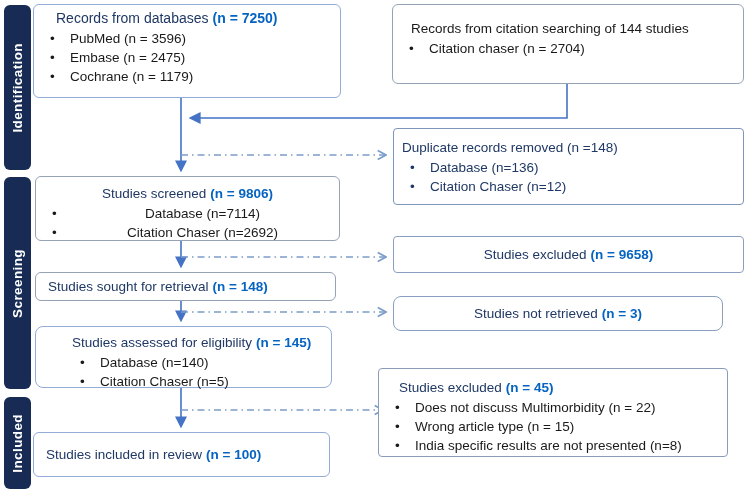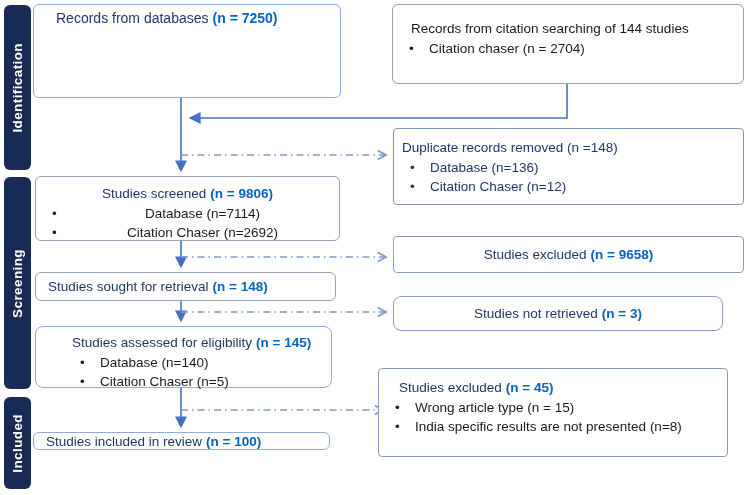--- a/index.html
+++ b/index.html
@@ -56,21 +56,21 @@
   #box-citation-search{left:392px;top:4px;width:352px;height:80px;padding-top:14px;border-color:var(--border_gray);}
   #box-duplicates-removed{left:393px;top:128px;width:351px;height:77px;padding-top:9px;border-color:#7E95BC;border-radius:4px;}
   #box-studies-screened{left:35px;top:176px;width:305px;height:65px;padding-top:7px;border-color:var(--border_gray);text-align:center;}
   #box-sought-retrieval{left:35px;top:272px;width:301px;height:29px;border-color:var(--border_gray);}
   #box-sought-retrieval .title{padding-left:12px;}
   #box-excluded-screening{left:393px;top:236px;width:351px;height:37px;border-color:#8A9FC0;border-radius:4px;}
   #box-not-retrieved{left:393px;top:296px;width:330px;height:35px;border-color:#8A9FC0;border-radius:8px;}
   #box-assessed-eligibility{left:35px;top:326px;width:297px;height:62px;padding-top:6px;border-radius:8px;padding-left:28px;}
   #box-excluded-eligibility{left:378px;top:368px;width:350px;height:89px;padding-top:9px;border-color:#8A9CB8;border-radius:4px;}
   #box-excluded-eligibility .title{padding-left:20px;}
-  #box-included-review{left:33px;top:432px;width:297px;height:18px;}
+  #box-included-review{left:33px;top:432px;width:297px;height:45px;}
   #box-included-review .title{padding-left:12px;}
 </style>
 </head>
 <body>
 
 <div class="canvas">
 
   <svg class="arrows" viewBox="0 0 749 495">
     <defs>
       <marker id="mh" viewBox="0 0 10 10" refX="8" refY="5" markerWidth="7.5" markerHeight="7.5" orient="auto-start-reverse">
@@ -96,20 +96,25 @@
   </div>
   <div class="stage" id="stage-screening">
     <span class="stage-label">Screening</span>
   </div>
   <div class="stage" id="stage-included">
     <span class="stage-label">Included</span>
   </div>
 
   <div class="box" id="box-records-databases">
     <div class="title"><span class="t-navy">Records from databases</span><span class="count">(n = 7250)</span></div>
+    <ul class="blist black-items">
+      <li>PubMed (n = 3596)</li>
+      <li>Embase (n = 2475)</li>
+      <li>Cochrane (n = 1179)</li>
+    </ul>
   </div>
 
   <div class="box" id="box-citation-search">
     <div class="title t-black" style="padding-left:18px;">Records from citation searching of 144 studies</div>
     <ul class="blist black-items">
       <li>Citation chaser (n = 2704)</li>
     </ul>
   </div>
 
   <div class="box" id="box-duplicates-removed">
@@ -150,20 +155,21 @@
     <div class="title"><span class="t-navy">Studies assessed for eligibility</span><span class="count">(n = 145)</span></div>
     <ul class="blist black-items">
       <li>Database (n=140)</li>
       <li>Citation Chaser (n=5)</li>
     </ul>
   </div>
 
   <div class="box" id="box-excluded-eligibility">
     <div class="title"><span class="t-navy">Studies excluded</span><span class="count">(n = 45)</span></div>
     <ul class="blist black-items">
+      <li>Does not discuss Multimorbidity (n = 22)</li>
       <li>Wrong article type (n = 15)</li>
       <li>India specific results are not presented (n=8)</li>
     </ul>
   </div>
 
   <div class="box" id="box-included-review">
     <div class="vcenter">
         <div class="title"><span class="t-navy">Studies included in review</span><span class="count">(n = 100)</span></div>
       </div>
   </div>

